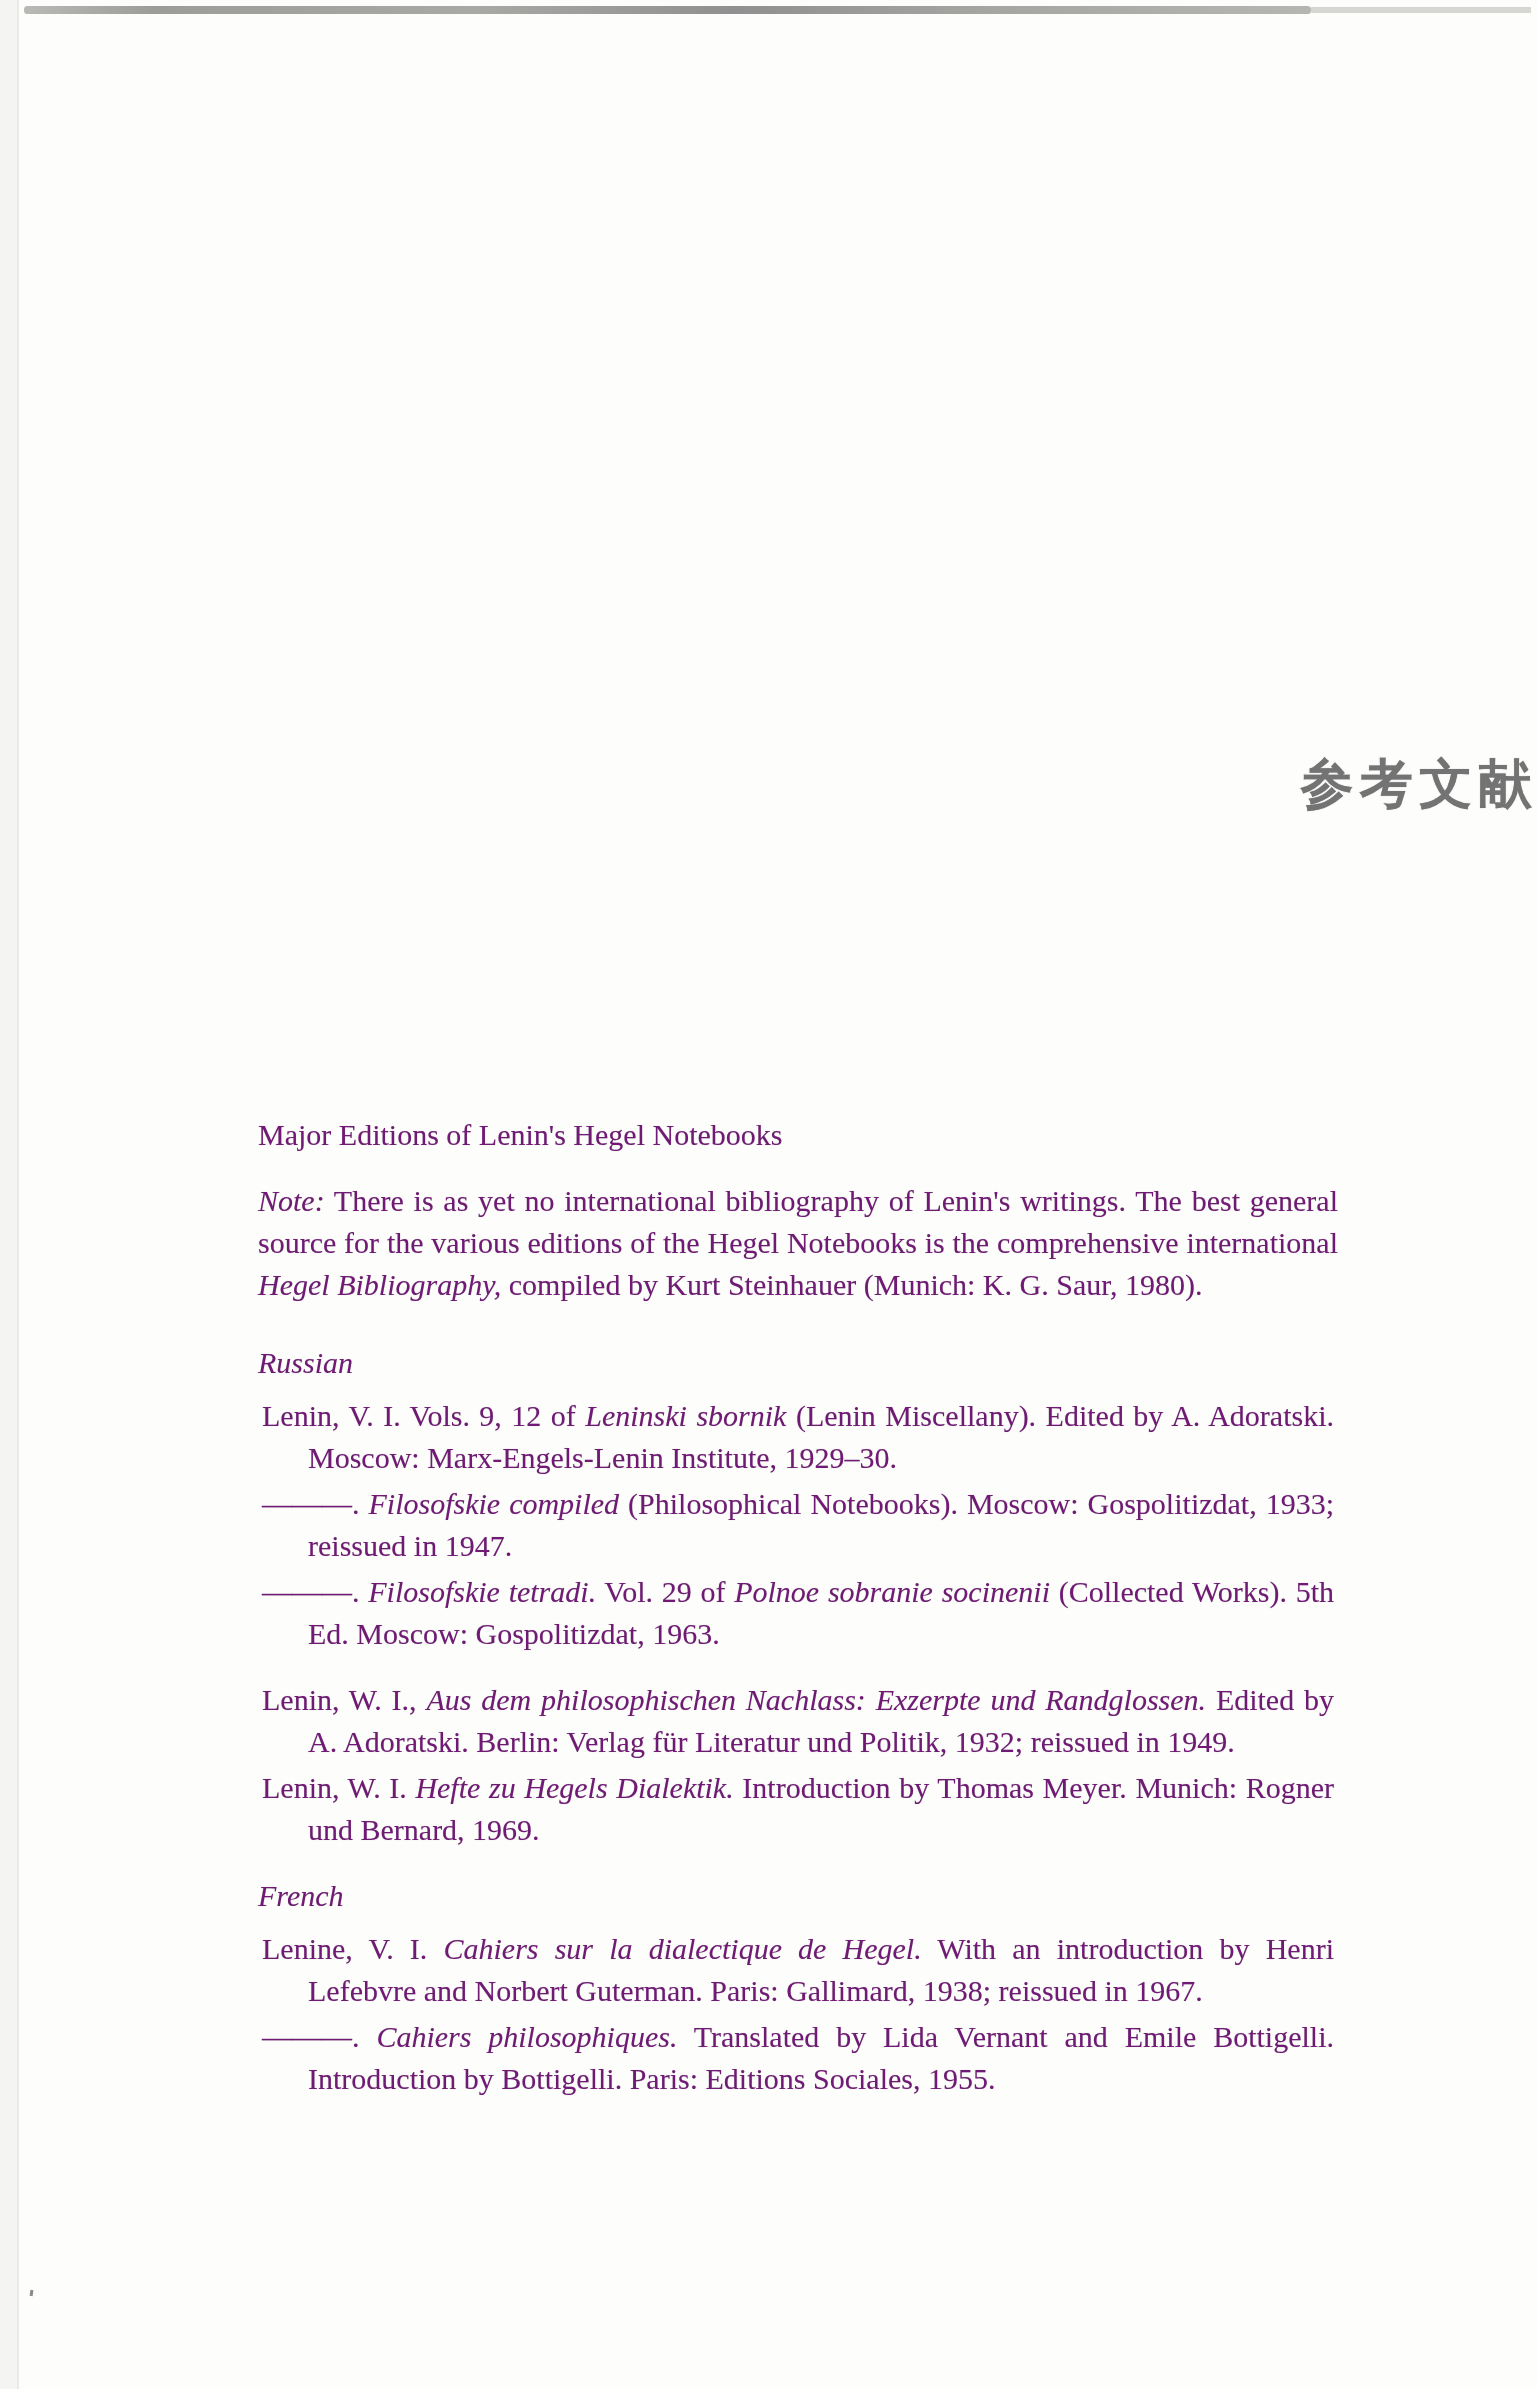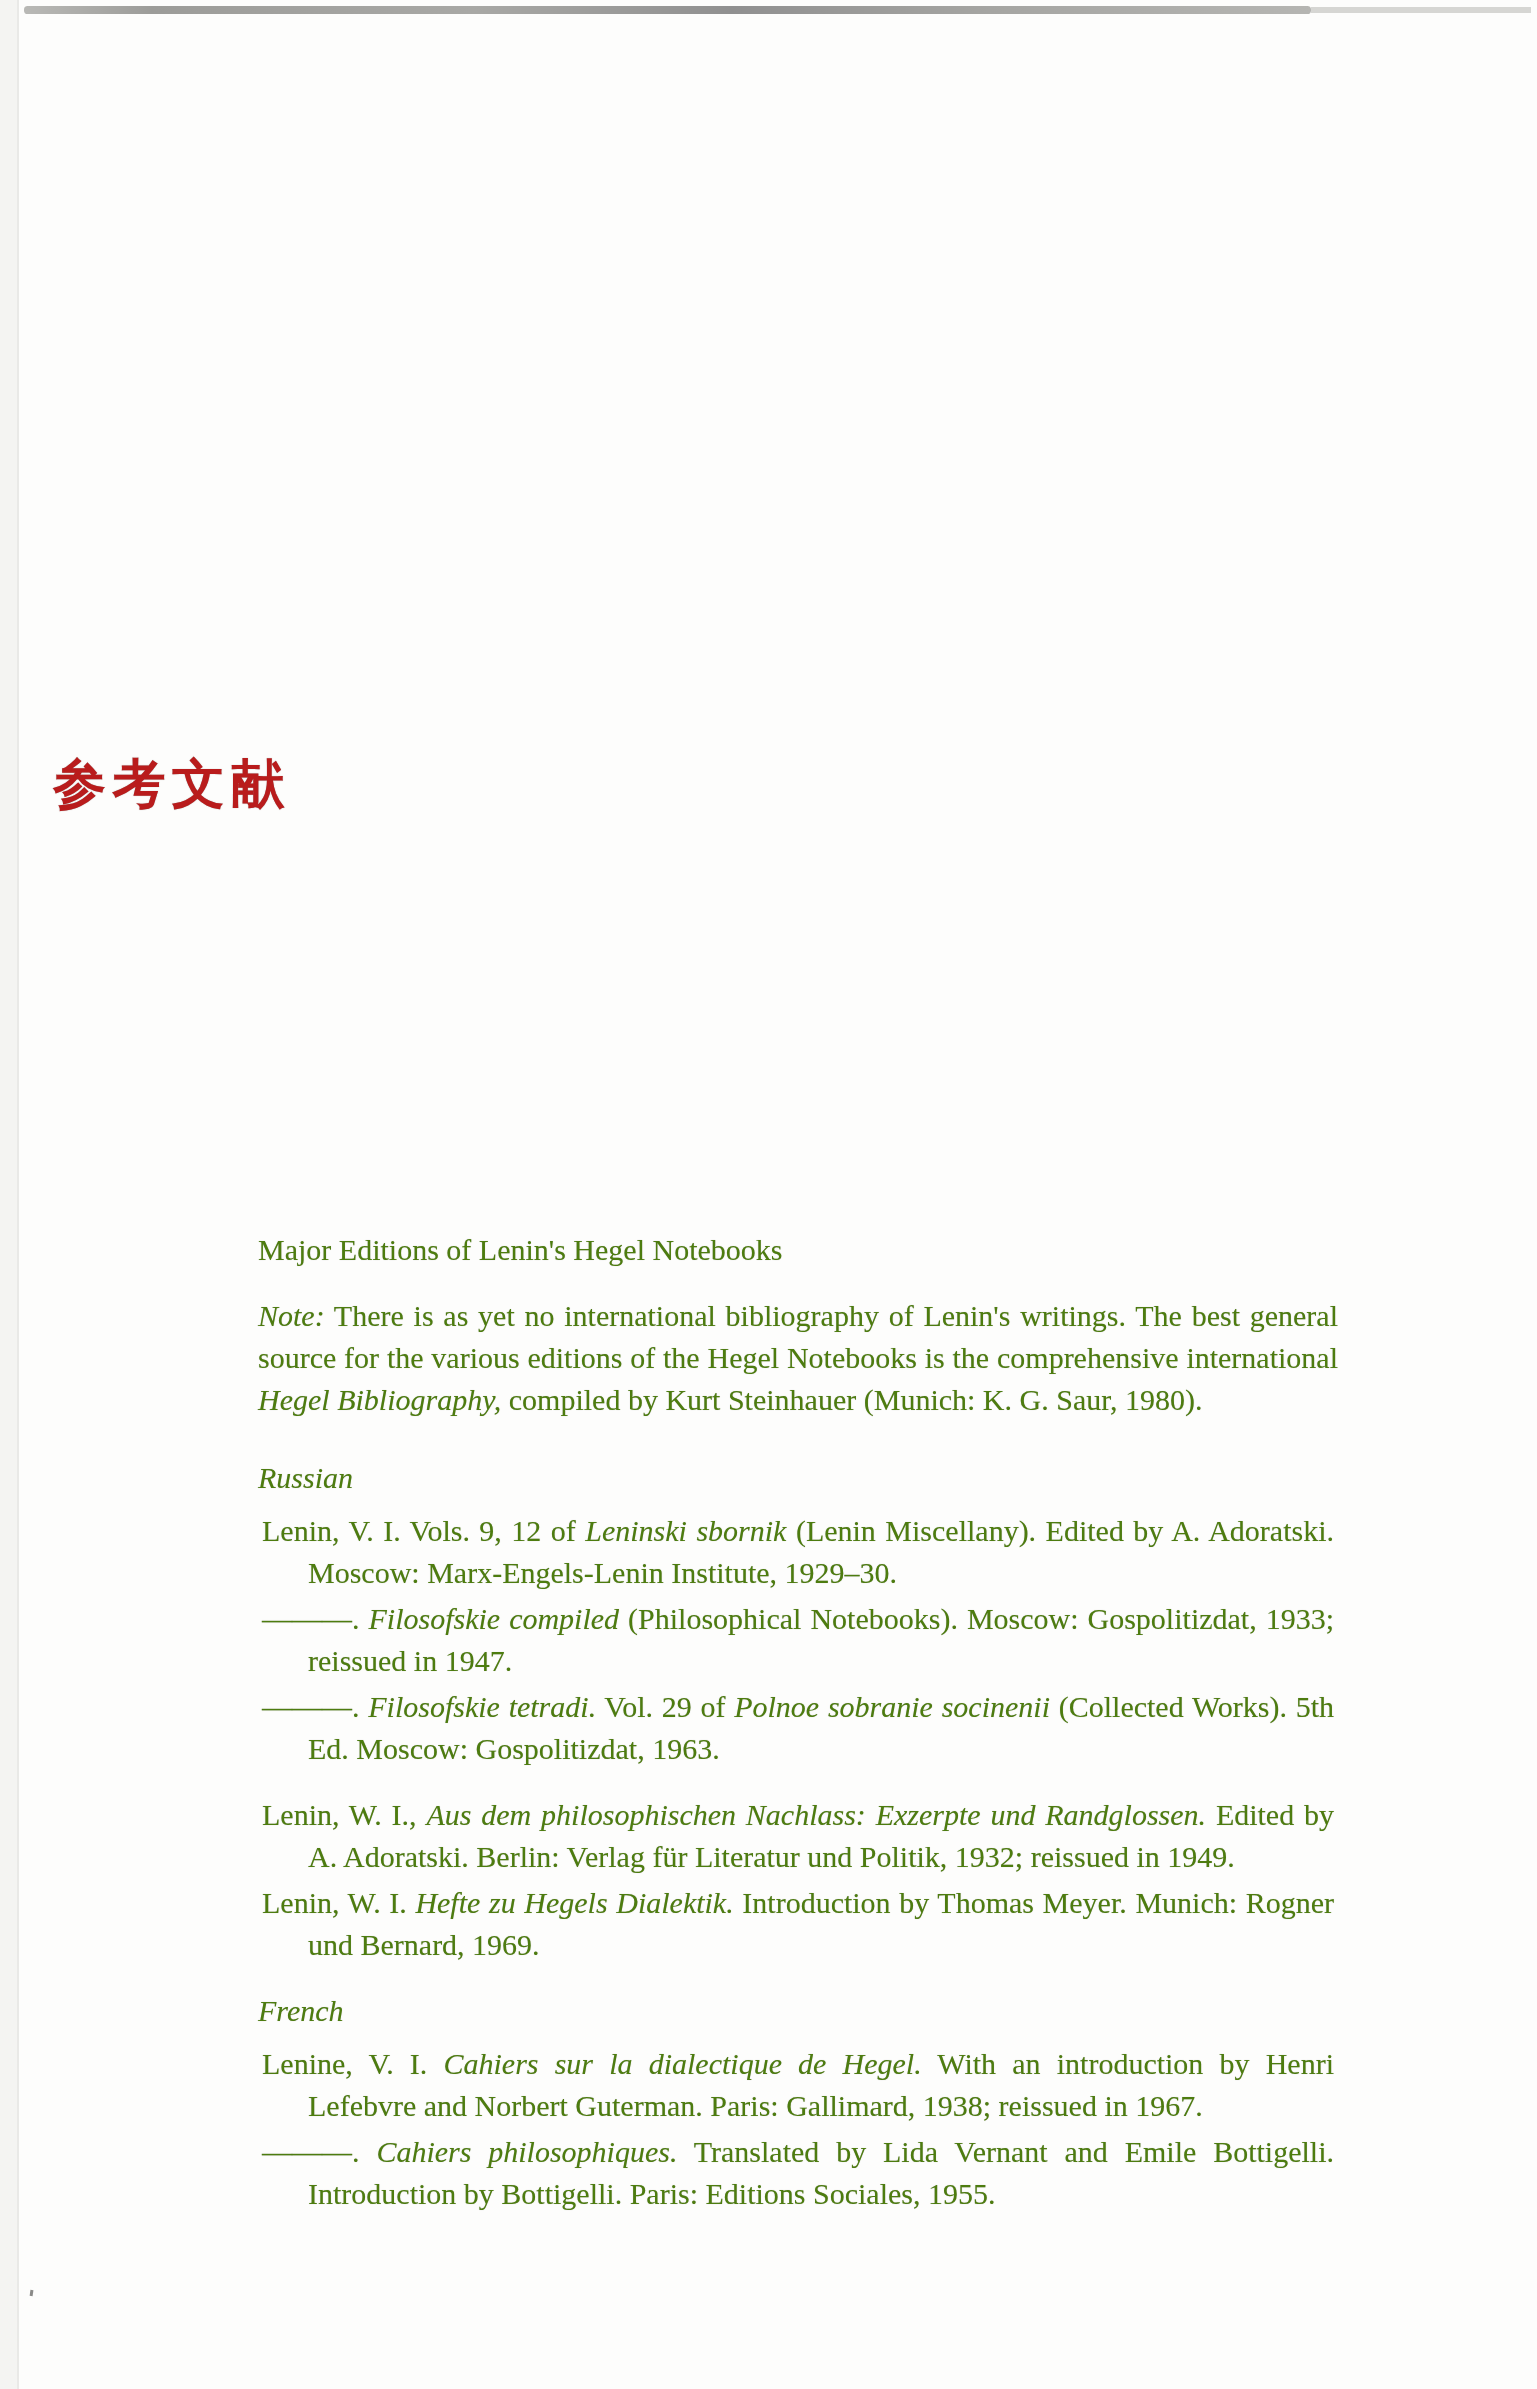--- a/index.html
+++ b/index.html
@@ -52,36 +52,36 @@
     transform: rotate(8deg);
   }
   
   .title-cn {
     position: absolute;
     top: 749px; left: 0;
     width: 100%;
     padding-left: 53px;
     box-sizing: border-box;
     margin: 0;
-    text-align: left;
+    text-align: right;
     font-family: "DejaVu Sans", sans-serif;
     font-weight: bold;
     font-size: 53px;
     letter-spacing: 6.4px;
-    color: #b91c1c;
+    color: #737373;
     text-shadow: 0 0 0.9px rgba(50,50,50,0.5);
   }
   
   .content {
     position: absolute;
-    left: 258px; top: 1229px;
+    left: 258px; top: 1114px;
     width: 1080px;
     font-size: 30px;
     line-height: 42px;
-    color: #4d7c0f;
+    color: #701a75;
     text-shadow: 0 0 0.9px rgba(48,48,48,0.32);
   }
   .list-title { margin: 0 0 24px 0; }
   .note {
     margin: 0 0 36px 0;
     text-align: justify;
   }
   .lang-heading {
     font-style: italic;
     margin: 0 0 11px 0;

